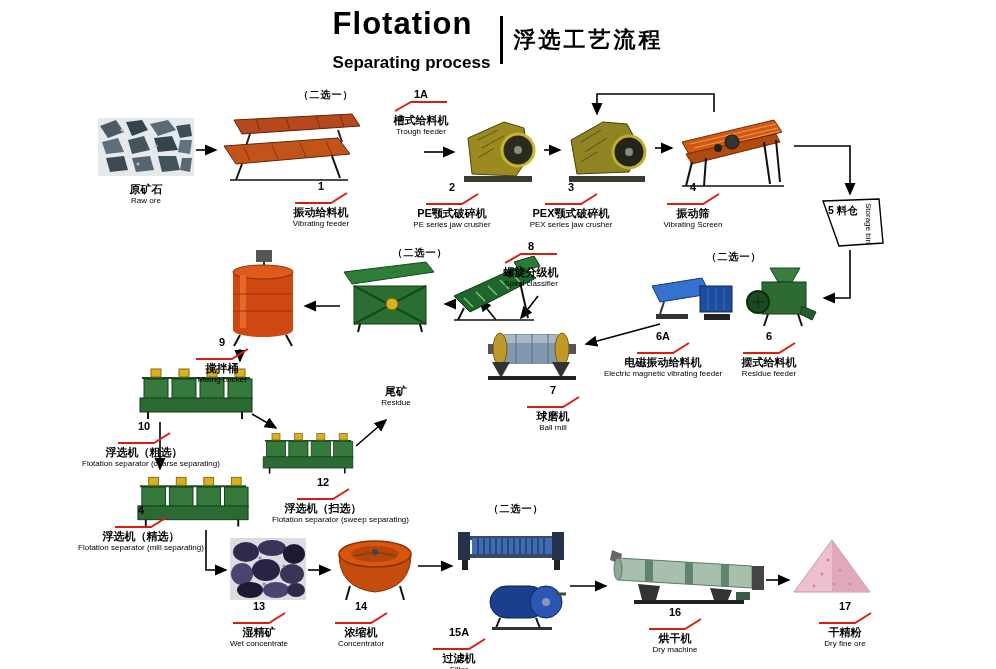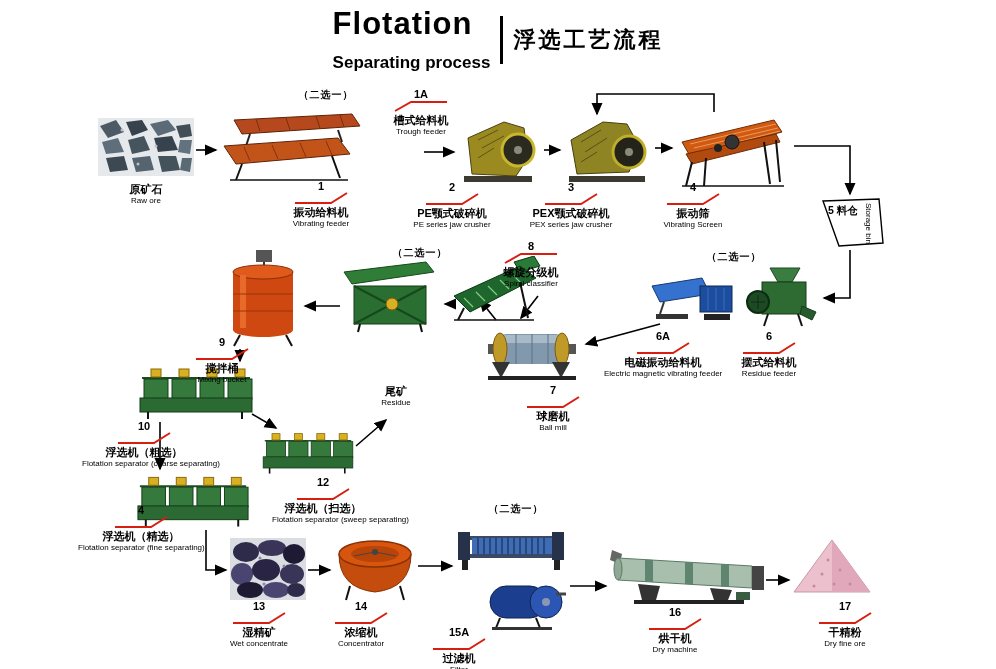--- a/index.html
+++ b/index.html
@@ -513,21 +513,21 @@
     <span class="zh">浮选机（扫选）</span>
     <span class="en">Flotation separator (sweep separating)</span>
   </div>
 
   <div class="label" style="left:78px;top:504px;width:126px">
     <span class="num">4</span>
     <svg class="tick" viewBox="0 0 56 13">
         <polyline points="2,11 38,11 54,1" fill="none" stroke="#d81e10" stroke-width="2"></polyline>
       </svg>
     <span class="zh">浮选机（精选）</span>
-    <span class="en">Flotation separator (fine separating)</span>
+    <span class="en">Flotation separator (mill separating)</span>
   </div>
 
   <div class="label" style="left:212px;top:600px;width:94px">
     <span class="num">13</span>
     <svg class="tick" viewBox="0 0 56 13">
         <polyline points="2,11 38,11 54,1" fill="none" stroke="#d81e10" stroke-width="2"></polyline>
       </svg>
     <span class="zh">湿精矿</span>
     <span class="en">Wet concentrate</span>
   </div>

